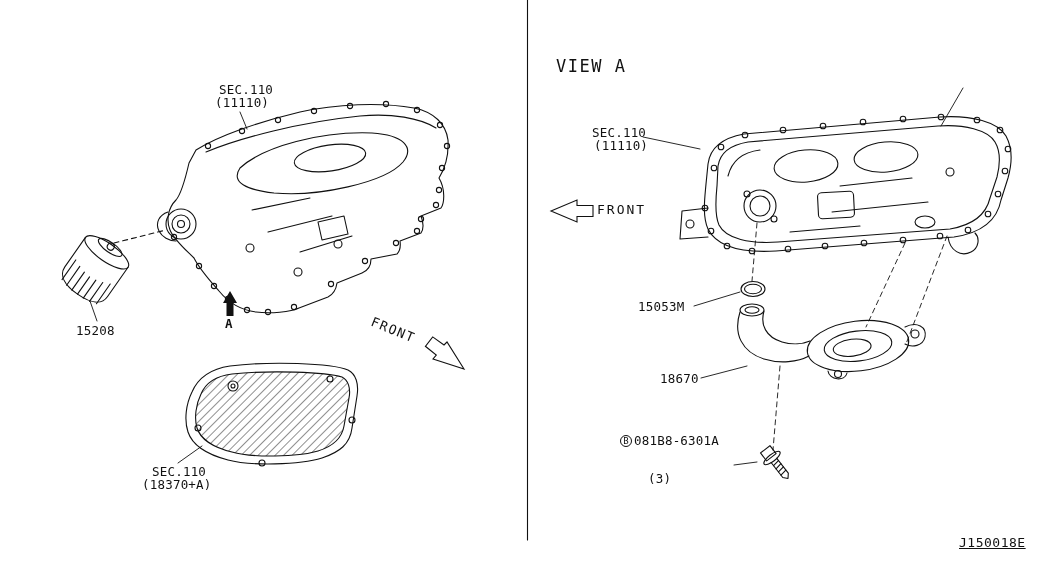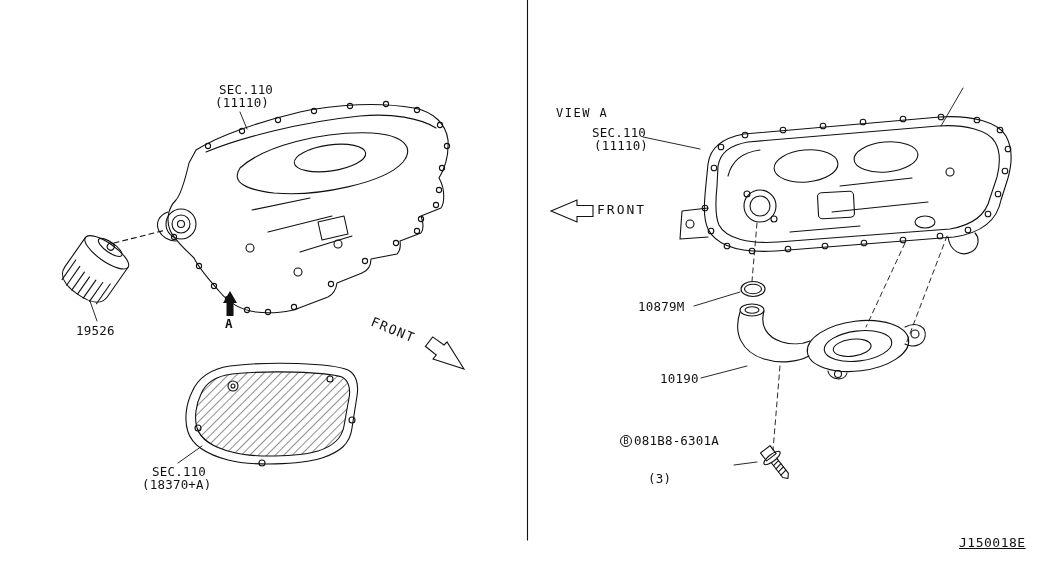--- a/index.html
+++ b/index.html
@@ -7,21 +7,21 @@
   .page {
     position:relative; width:1045px; height:572px; background:#ffffff;
     font-family:"DejaVu Sans Mono","Liberation Mono",monospace; color:#111;
     overflow:hidden;
   }
   .art { position:absolute; left:0; top:0; }
   .lbl { position:absolute; font-size:12.5px; line-height:13px; letter-spacing:0.2px; white-space:nowrap; }
   .bold { font-weight:bold; }
   .front-rot { transform:rotate(22deg); transform-origin:left top; font-size:13px; letter-spacing:1.5px; }
   .front-r { font-size:13px; letter-spacing:2px; }
-  .viewa { font-size:12px; letter-spacing:1.5px;margin-top:47px; }
+  .viewa { font-size:17px; letter-spacing:1.5px; }
   .code { font-size:13px; letter-spacing:0.5px;text-decoration:underline; }
   .circ {
     display:inline-block; width:12px; height:12px; border:1px solid #111;
     border-radius:50%; font-size:9px; line-height:11px; text-align:center;
     margin-right:2px; vertical-align:1px;
   }
   
   .s    { fill:none; stroke:#111; stroke-width:1.1; stroke-linejoin:round; stroke-linecap:round; }
   .thin { stroke-width:0.9; }
   .dash { stroke-dasharray:5 4; }
@@ -228,39 +228,39 @@
       <line x1="694" y1="306" x2="740" y2="292"></line>
       <line x1="701" y1="378" x2="747" y2="366"></line>
       <line x1="734" y1="465" x2="757" y2="462"></line>
       <line x1="963" y1="88" x2="941" y2="126"></line>
     </g>
   </svg>
 
   <div class="lbl" style="left:219px;top:83px">SEC.110</div>
   <div class="lbl" style="left:215px;top:96px">(11110)</div>
 
-  <div class="lbl" style="left:76px;top:324px">19526</div>
+  <div class="lbl" style="left:76px;top:324px">15208</div>
 
   <div class="lbl bold" style="left:225px;top:317px">A</div>
 
   <div class="lbl front-rot" style="left:374px;top:315px">FRONT</div>
 
   <div class="lbl" style="left:152px;top:465px">SEC.110</div>
   <div class="lbl" style="left:142px;top:478px">(18370+A)</div>
 
   <div class="lbl viewa" style="left:556px;top:60px">VIEW A</div>
 
   <div class="lbl" style="left:592px;top:126px">SEC.110</div>
   <div class="lbl" style="left:594px;top:139px">(11110)</div>
 
   <div class="lbl front-r" style="left:597px;top:203px">FRONT</div>
 
-  <div class="lbl" style="left:638px;top:300px">10879M</div>
-
-  <div class="lbl" style="left:660px;top:372px">10190</div>
+  <div class="lbl" style="left:638px;top:300px">15053M</div>
+
+  <div class="lbl" style="left:660px;top:372px">18670</div>
 
   <div class="lbl" style="left:620px;top:434px">
     <span class="circ">B</span><span>081B8-6301A</span>
   </div>
   <div class="lbl" style="left:648px;top:472px">(3)</div>
 
   <div class="lbl code" style="left:959px;top:536px">J150018E</div>
 
 </div>
 

